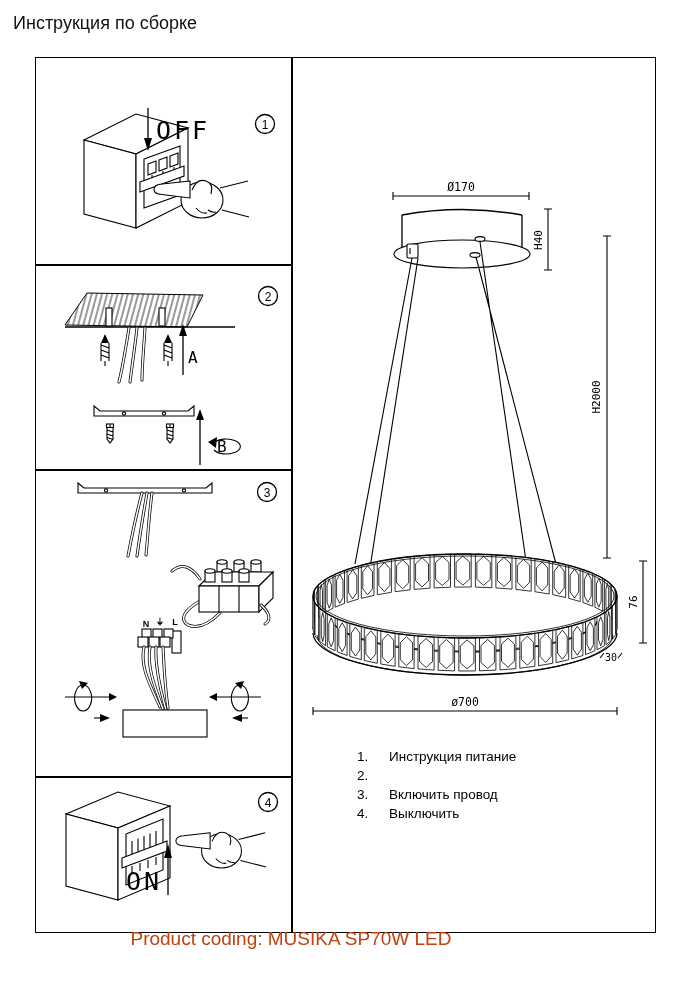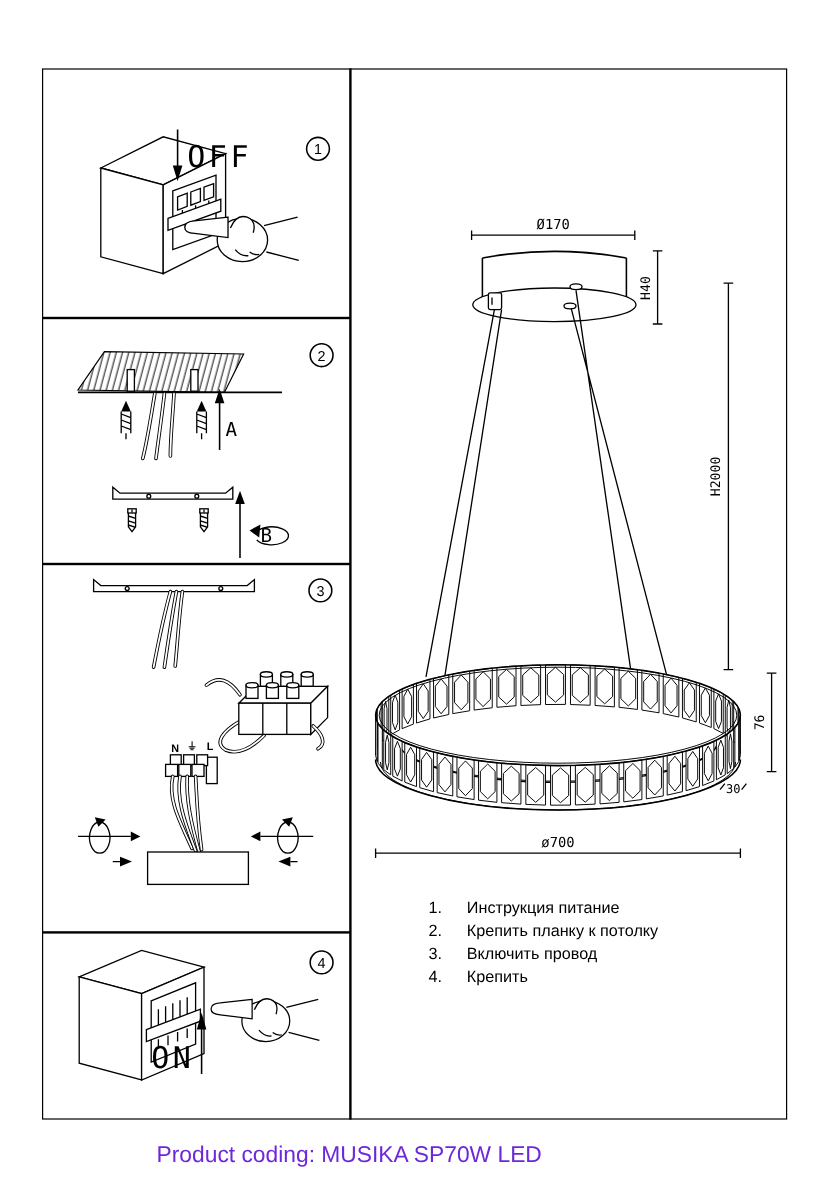--- a/index.html
+++ b/index.html
@@ -1,20 +1,20 @@
 <!DOCTYPE html>
 <html><head>
 <meta charset="utf-8">
 <style>
   html,body{margin:0;padding:0;background:#fff;}
   .page{position:relative;width:690px;height:1000px;background:#fff;overflow:hidden;
         font-family:"Liberation Sans",sans-serif;color:#000;}
   .abs{position:absolute;}
   .title{left:13px;top:13px;font-size:18px;color:#111;}
-  .footer{left:0;top:952px;width:582px;text-align:center;font-size:19px;color:#6d28d9;}
+  .footer{left:0;top:928px;width:582px;text-align:center;font-size:19px;color:#c2410c;}
   .line{background:#000;}
   .frame{left:35px;top:57px;width:621px;height:876px;border:1.6px solid #000;box-sizing:border-box;}
   .list{left:357px;top:747px;font-size:13.5px;line-height:19px;}
   .list .row{display:flex;}
   .list .num{width:32px;}
   svg{display:block;}
   svg text{fill:#000;}
   .cad{font-family:"DejaVu Sans Mono",monospace;}
   .ln{stroke:#000;fill:none;stroke-width:1.1;}
   .ln2{stroke:#000;fill:none;stroke-width:1.3;}
@@ -22,20 +22,21 @@
   .fb{fill:#000;stroke:none;}
   .wire{stroke:#000;stroke-width:3;fill:none;stroke-linecap:round;}
   .wirein{stroke:#fff;stroke-width:1.5;fill:none;stroke-linecap:round;}
   .thin{stroke:#000;stroke-width:0.8;fill:none;}
 </style>
 </head>
 <body>
 
 <div class="page">
 
+  <div class="abs title">Инструкция по сборке</div>
 
   <div class="abs frame"></div>
   <div class="abs line" style="left:291px;top:57px;width:1.6px;height:876px;"></div>
   <div class="abs line" style="left:35px;top:264px;width:257px;height:1.6px;"></div>
   <div class="abs line" style="left:35px;top:469px;width:257px;height:1.6px;"></div>
   <div class="abs line" style="left:35px;top:776px;width:257px;height:1.6px;"></div>
 
   <svg class="abs" style="left:36px;top:58px;" width="254" height="205" viewBox="0 0 254 205">
     <defs>
       <g id="handL">
@@ -314,27 +315,26 @@
     </g>
   </svg>
 
   <div class="abs list">
     <div class="row">
       <span class="num">1.</span>
       <span>Инструкция питание</span>
     </div>
     <div class="row">
       <span class="num">2.</span>
-      <span>Крепить планку к потолку</span>
     </div>
     <div class="row">
       <span class="num">3.</span>
       <span>Включить провод</span>
     </div>
     <div class="row">
       <span class="num">4.</span>
-      <span>Крепить</span>
+      <span>Выключить</span>
     </div>
   </div>
 
   <div class="abs footer">Product coding: MUSIKA SP70W LED</div>
 
 </div>
 
 </body></html>

